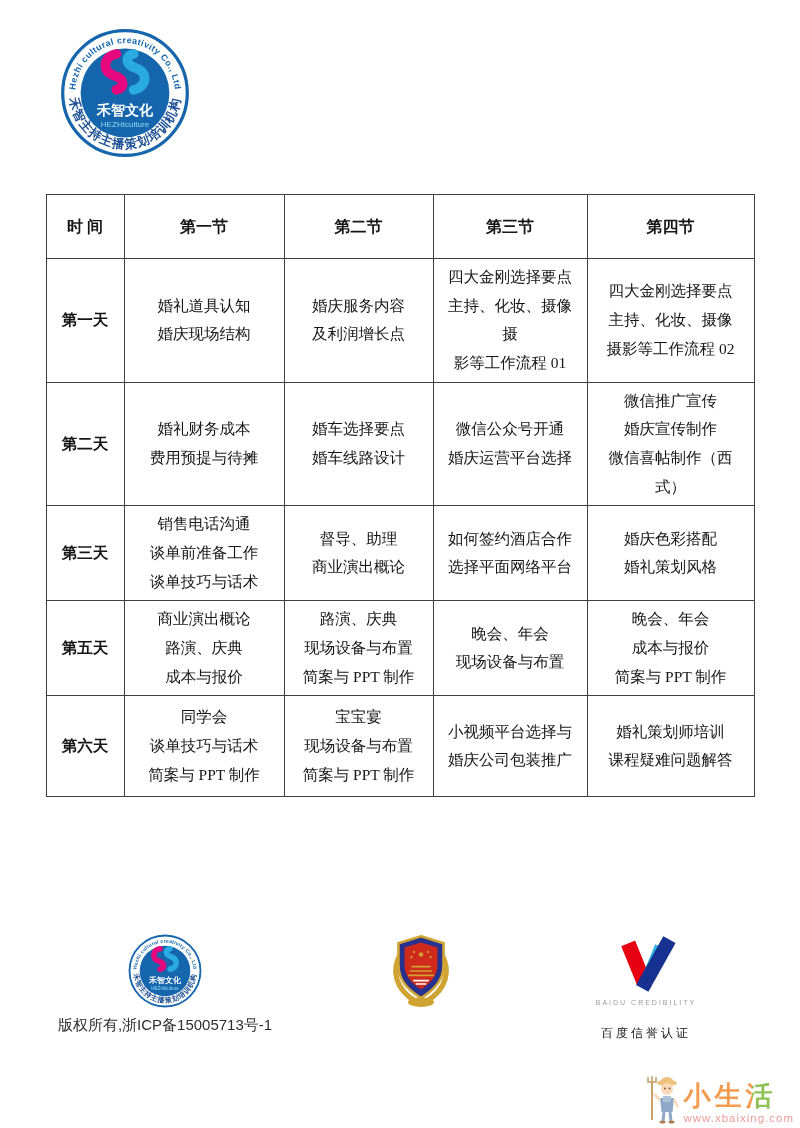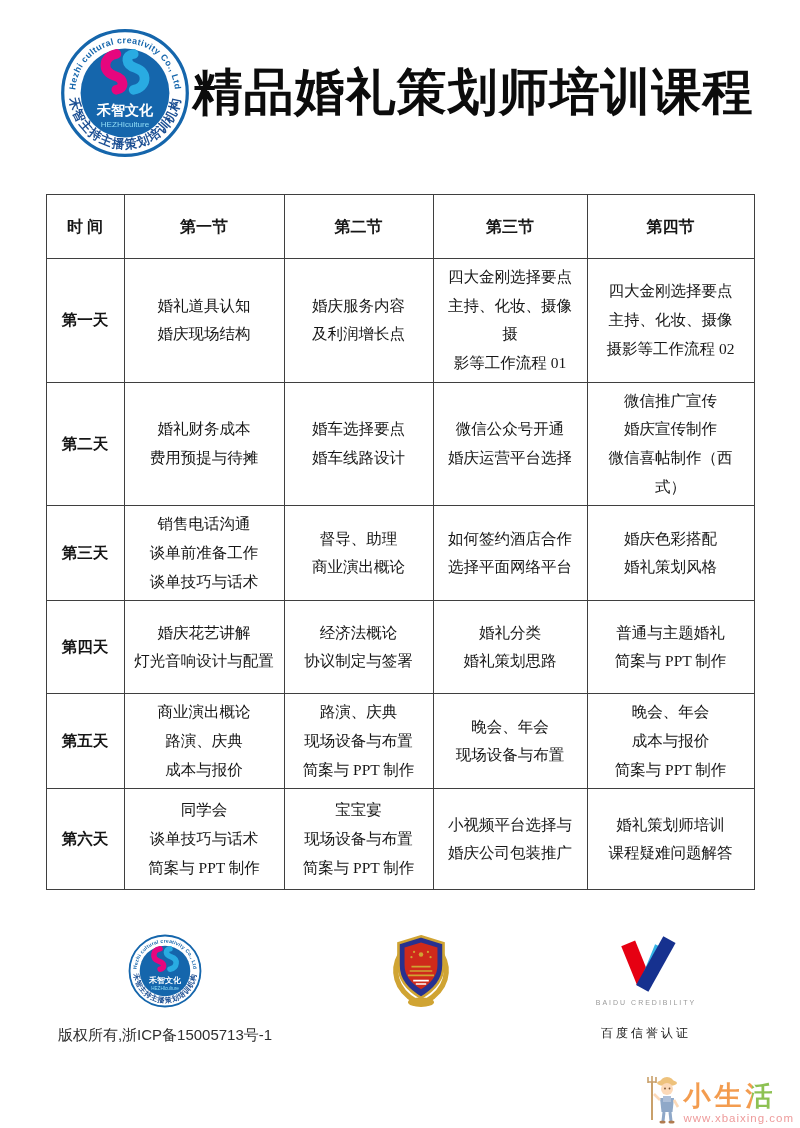--- a/index.html
+++ b/index.html
@@ -33,21 +33,21 @@
   table.schedule thead th { height:64px; font-weight:700; font-size:16px; }
   td.day { font-weight:700; font-size:16px; }
   tr.r0 td { height:104px; } tr.r1 td { height:95px; } tr.r2 td { height:95px; }
   tr.r3 td { height:93px; }  tr.r4 td { height:95px; } tr.r5 td { height:101px; }
 
   
   .fblock { position:absolute; transform:translateX(-50%); text-align:center; font-family:"Liberation Sans", sans-serif; }
   .f-copyright { left:165px; top:934px; width:280px; }
   .f-police    { left:421px; top:932px; width:300px; }
   .f-baidu     { left:646px; top:934px; width:220px; }
-  .icp-text    { margin-top:14px; font-size:15px; color:#2e2e2e; }
+  .icp-text    { margin-top:4px; font-size:15px; color:#2e2e2e; }
   .police-text { margin-top:5px; font-size:17px; font-weight:700; color:#000; }
   .baidu-label { margin-top:4px; font-size:17px; color:#636363; letter-spacing:5px; }
   .baidu-sub   { margin-top:1px; font-size:7px; color:#9a9a9a; letter-spacing:2px; }
   .baidu-caption { margin-top:19px; font-size:12px; color:#141414; letter-spacing:3px; font-weight:500; }
 
   
   .watermark { position:absolute; right:6px; bottom:4px; display:flex; align-items:flex-end; gap:1px;
                font-family:"Liberation Sans", sans-serif; }
   .wm-texts { text-align:left;margin-top:25px; }
   .wm-title {
@@ -76,21 +76,20 @@
         </text>
         <text font-size="11.5" style="fill:var(--logo_dark_blue)" font-weight="700" letter-spacing="1">
           <textPath href="#arcBot1" startOffset="50%" text-anchor="middle">禾智主持主播策划培训机构</textPath>
         </text>
         <path d="M52,24 C40,26 38,40 50,44 C60,47 60,56 52,57" fill="none" style="stroke:var(--logo_magenta)" stroke-width="9" stroke-linecap="round"></path>
         <path d="M68,57 C80,55 82,41 70,37 C60,34 60,25 68,24" fill="none" style="stroke:var(--logo_cyan)" stroke-width="9" stroke-linecap="round"></path>
         <text x="60" y="80" text-anchor="middle" font-size="13" fill="#ffffff" font-weight="700">禾智文化</text>
         <text x="60" y="91" text-anchor="middle" font-size="7.5" fill="#8fdcf5">HEZHIculture</text>
       </svg>
     </div>
-    <h1 class="page-title">精品婚礼策划师培训课程</h1>
   </div>
 
   <table class="schedule">
     <colgroup>
       <col style="width:78px">
         <col style="width:160px">
         <col style="width:149px">
       <col style="width:154px">
         <col style="width:167px">
     </colgroup>
@@ -133,31 +132,20 @@
         <td class="day">第三天</td>
         <td>销售电话沟通
 谈单前准备工作
 谈单技巧与话术</td>
         <td>督导、助理
 商业演出概论</td>
         <td>如何签约酒店合作
 选择平面网络平台</td>
         <td>婚庆色彩搭配
 婚礼策划风格</td>
-      </tr>
-      <tr class="r3">
-        <td class="day">第四天</td>
-        <td>婚庆花艺讲解
-灯光音响设计与配置</td>
-        <td>经济法概论
-协议制定与签署</td>
-        <td>婚礼分类
-婚礼策划思路</td>
-        <td>普通与主题婚礼
-简案与 PPT 制作</td>
       </tr>
       <tr class="r4">
         <td class="day">第五天</td>
         <td>商业演出概论
 路演、庆典
 成本与报价</td>
         <td>路演、庆典
 现场设备与布置
 简案与 PPT 制作</td>
         <td>晚会、年会

